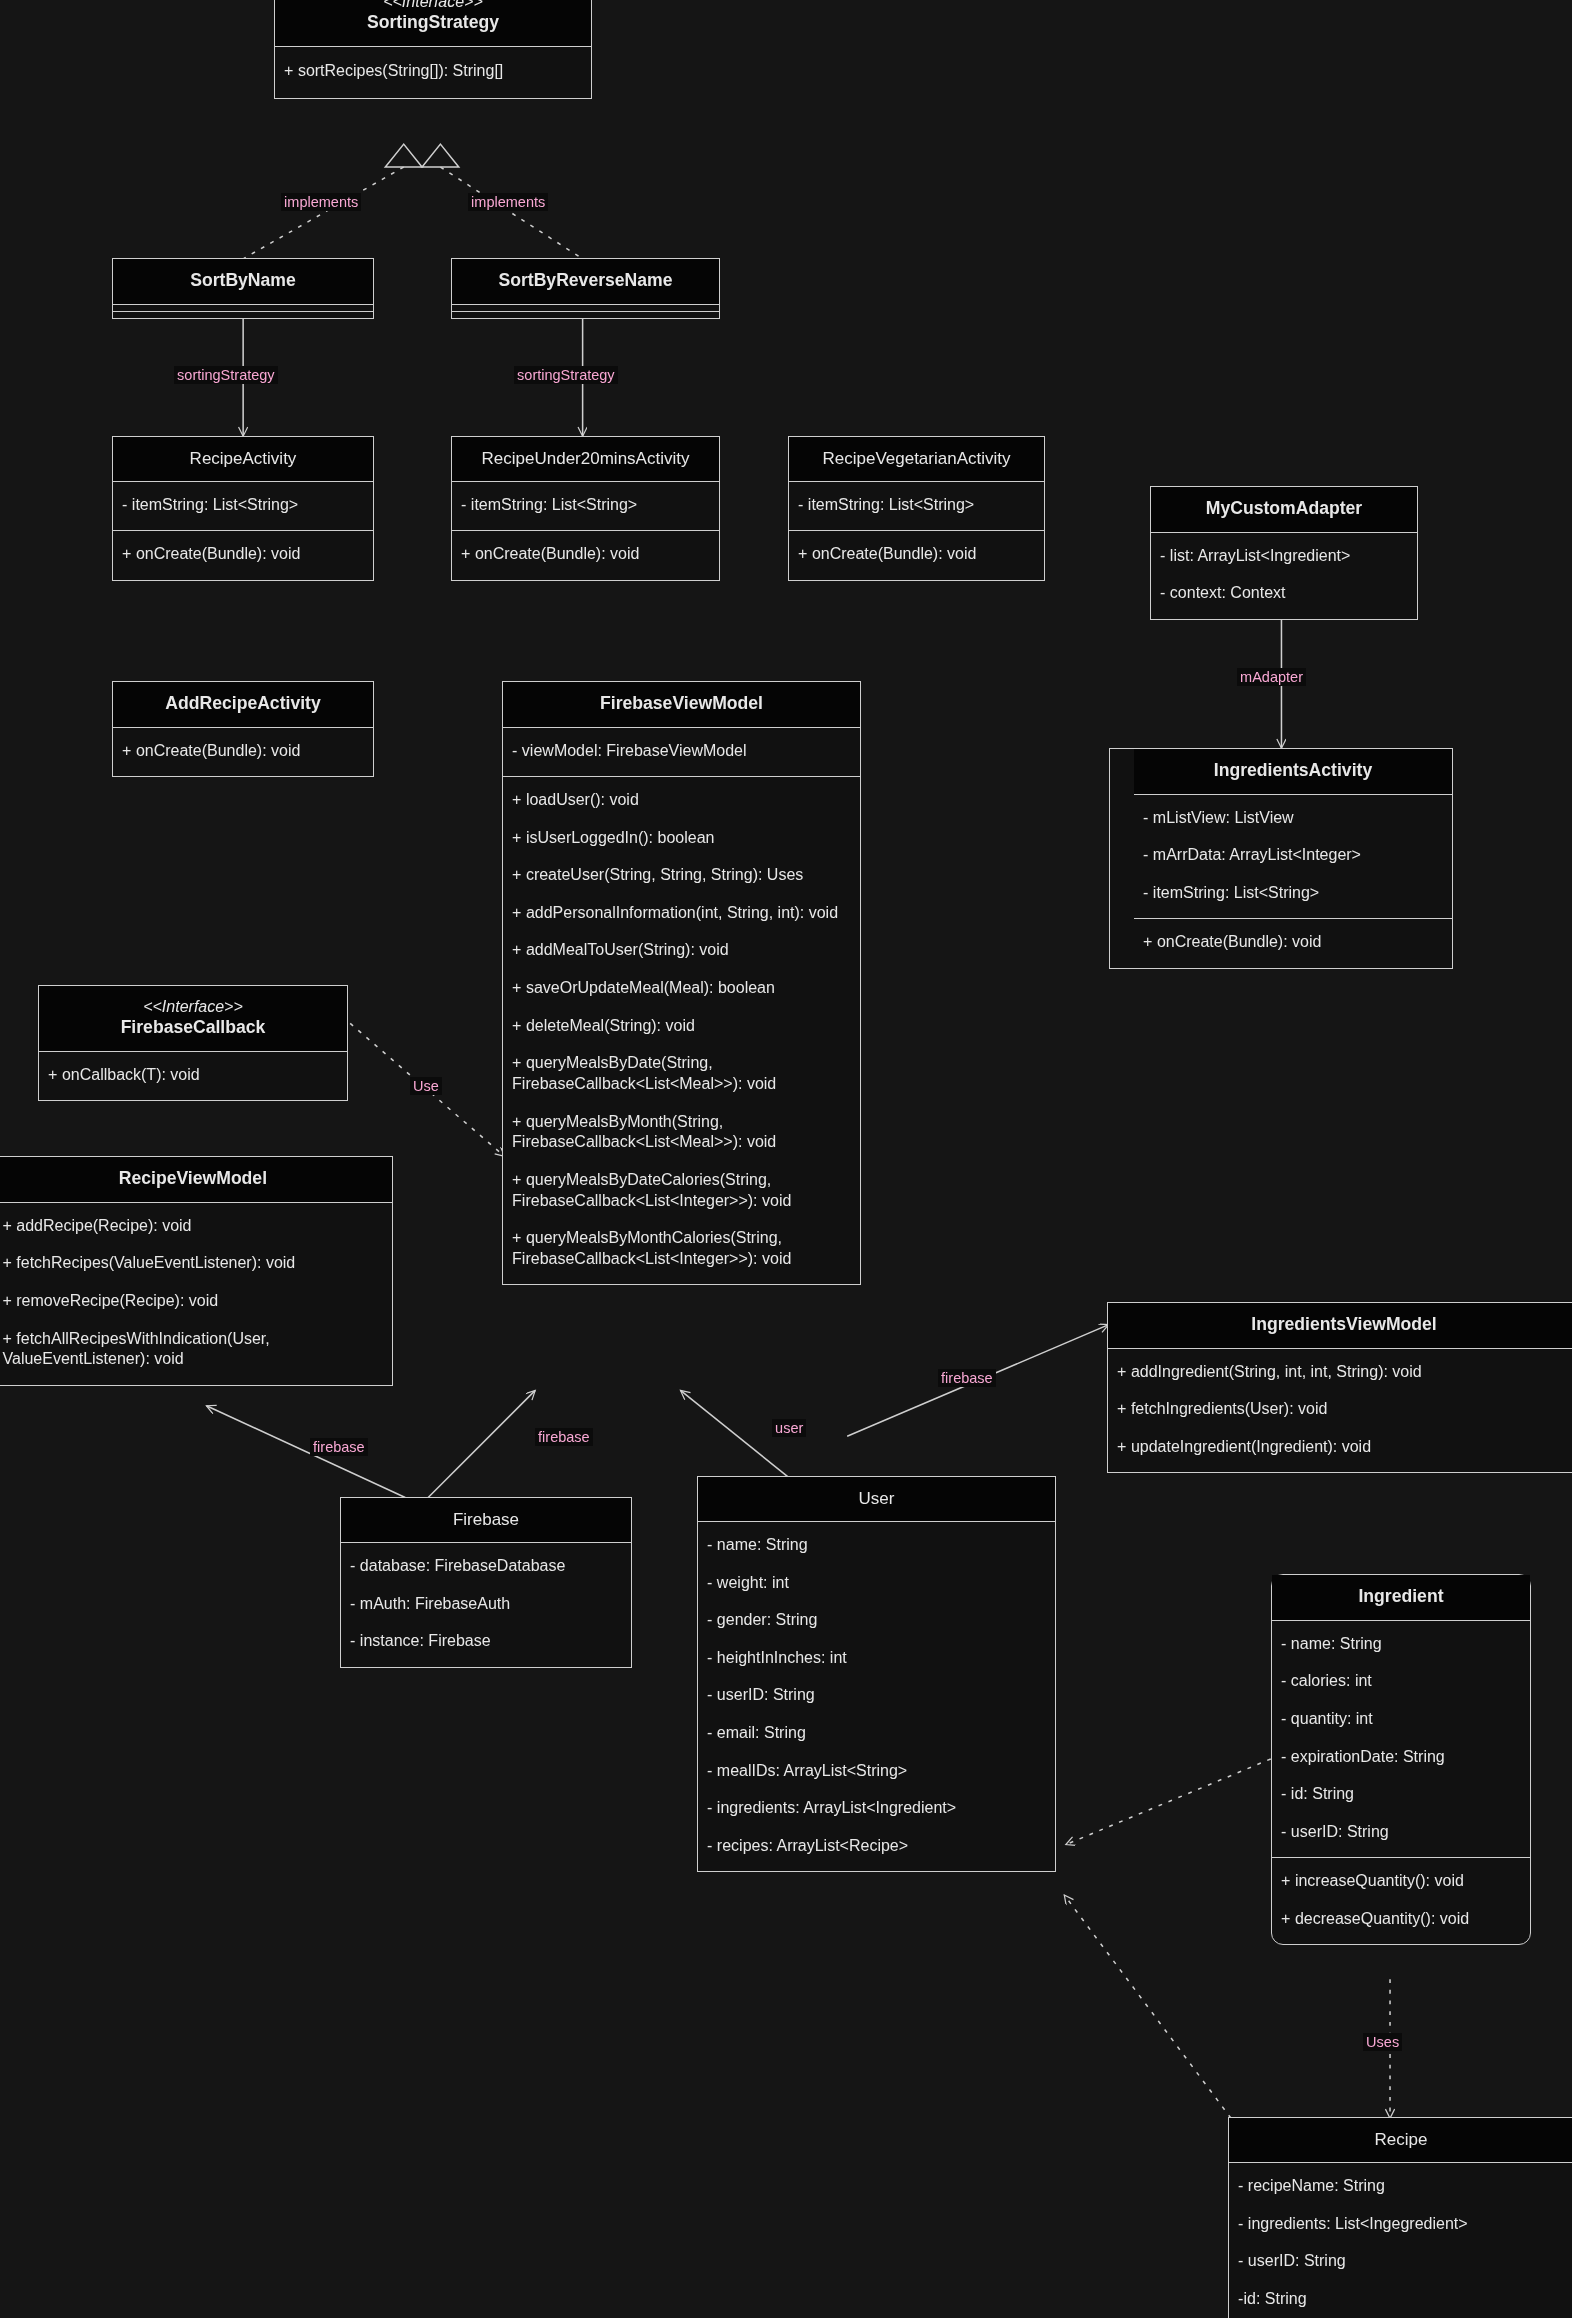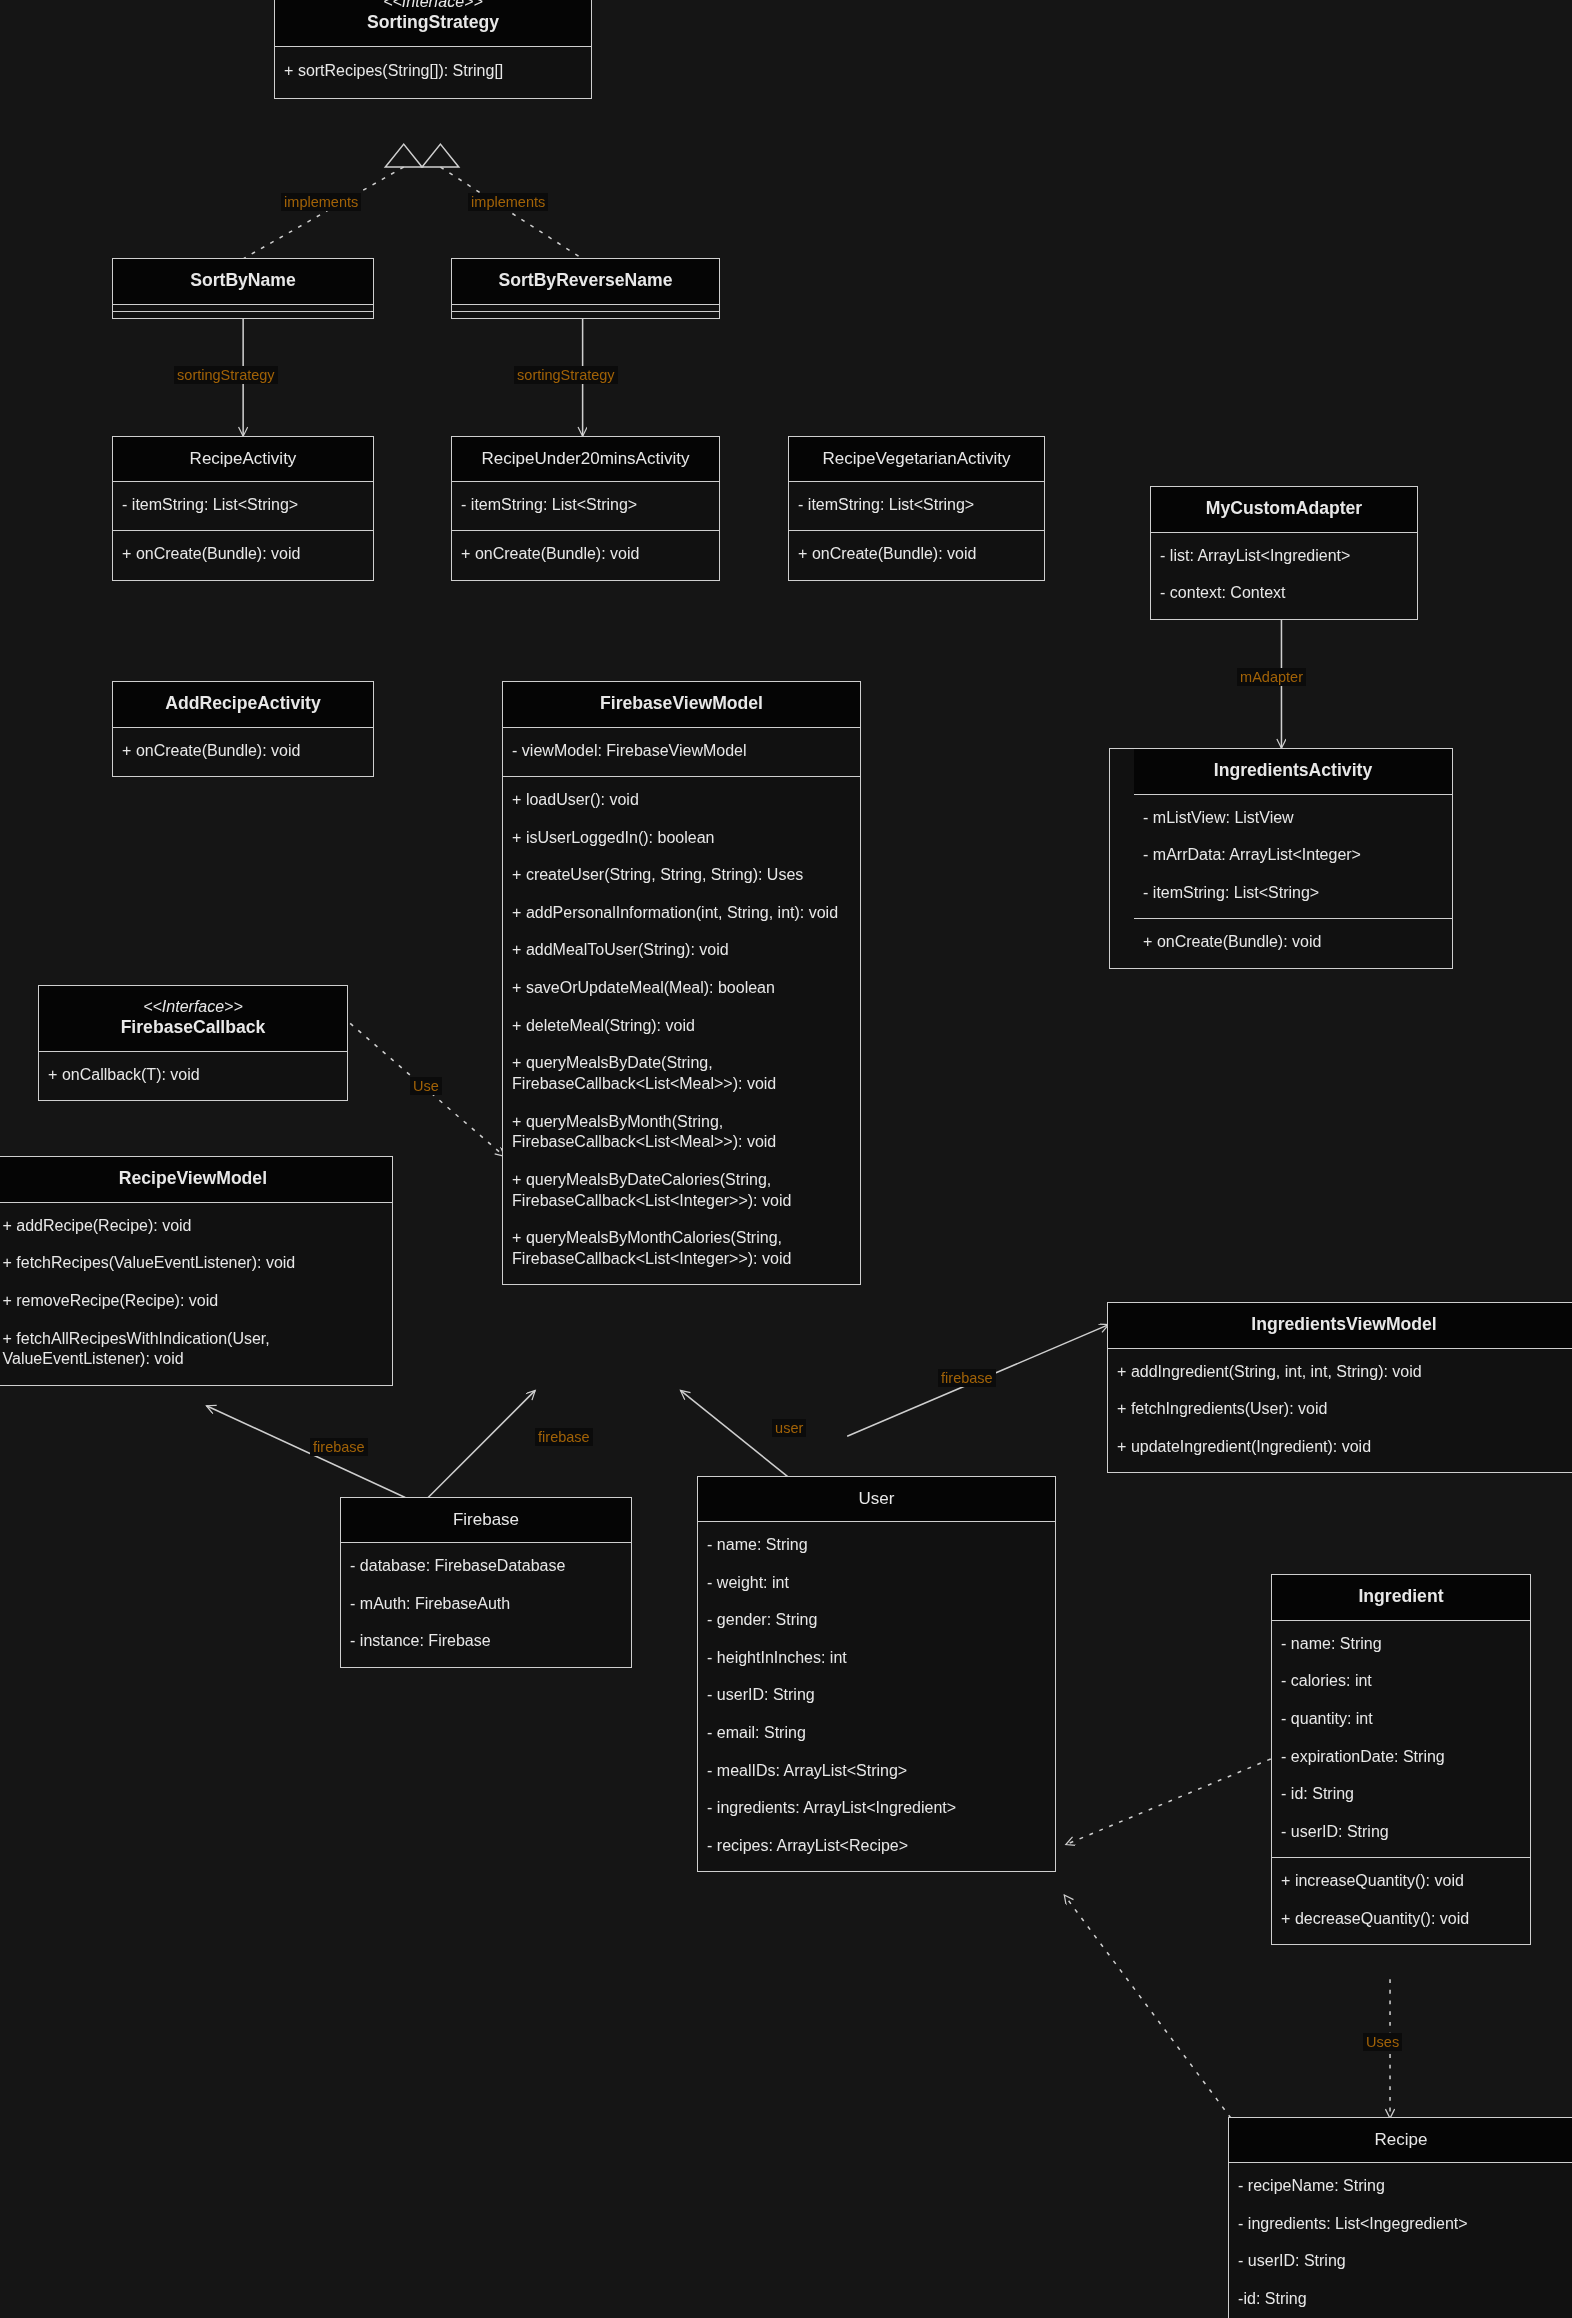--- a/index.html
+++ b/index.html
@@ -13,21 +13,21 @@
             padding:10.7px 4.6px 12.2px 4.6px;line-height:1.25;}
   .uml .hdr.plain{font-weight:normal;}
   .uml .stereo{display:block;font-style:italic;font-weight:normal;font-size:16px;}
   .uml .name{display:block;font-size:17.6px;}
   .uml .name.sm{font-size:17px;font-weight:normal;}
   .uml .sec{border-top:1.5px solid #cfcfcf;padding:4.6px 7.6px 6.1px 7.6px;}
   .uml .sec.empty{padding:0;height:6.1px;}
   .uml .row{font-size:16px;line-height:1.3;padding:10px 1.5px 10px 1.5px;}
   .uml .row.tight{padding:8.4px 1.5px 8.4px 1.5px;}
 
-  .elabel{position:absolute;background:#0b0b0b;color:#a16207;
+  .elabel{position:absolute;background:#0b0b0b;color:#f9a8d4;
           font-size:14.5px;padding:0.8px 3.1px;white-space:nowrap;}
 </style>
 </head>
 <body>
 
 <div id="canvas">
 
   <svg id="edges" viewBox="0 0 2056 3032" xmlns="http://www.w3.org/2000/svg">
     <defs>
       <marker id="openArrow" markerWidth="18" markerHeight="18" refX="13" refY="6" orient="auto" markerUnits="userSpaceOnUse">
@@ -237,21 +237,21 @@
       <div class="row tight">- gender: String</div>
       <div class="row tight">- heightInInches: int</div>
       <div class="row tight">- userID: String</div>
       <div class="row tight">- email: String</div>
       <div class="row tight">- mealIDs: ArrayList&lt;String&gt;</div>
       <div class="row tight">- ingredients: ArrayList&lt;Ingredient&gt;</div>
       <div class="row tight">- recipes: ArrayList&lt;Recipe&gt;</div>
     </div>
   </div>
 
-  <div class="uml" style="left:1271px;top:1574px;width:260px;">
+  <div class="uml" style="left:1271px;top:1574px;width:260px;border-radius:12px;">
     <div class="hdr">
       <span class="name">Ingredient</span>
     </div>
     <div class="sec">
       <div class="row tight">- name: String</div>
       <div class="row tight">- calories: int</div>
       <div class="row tight">- quantity: int</div>
       <div class="row tight">- expirationDate: String</div>
       <div class="row tight">- id: String</div>
       <div class="row tight">- userID: String</div>

